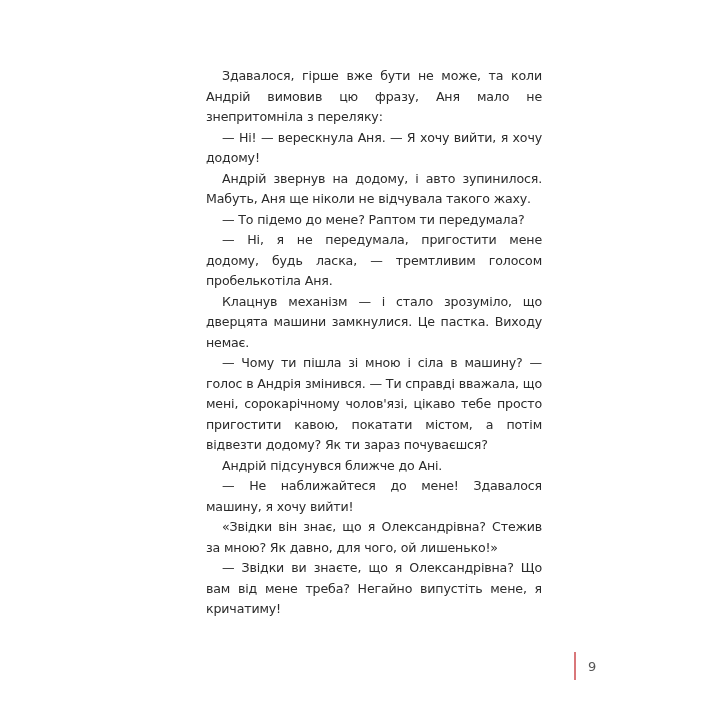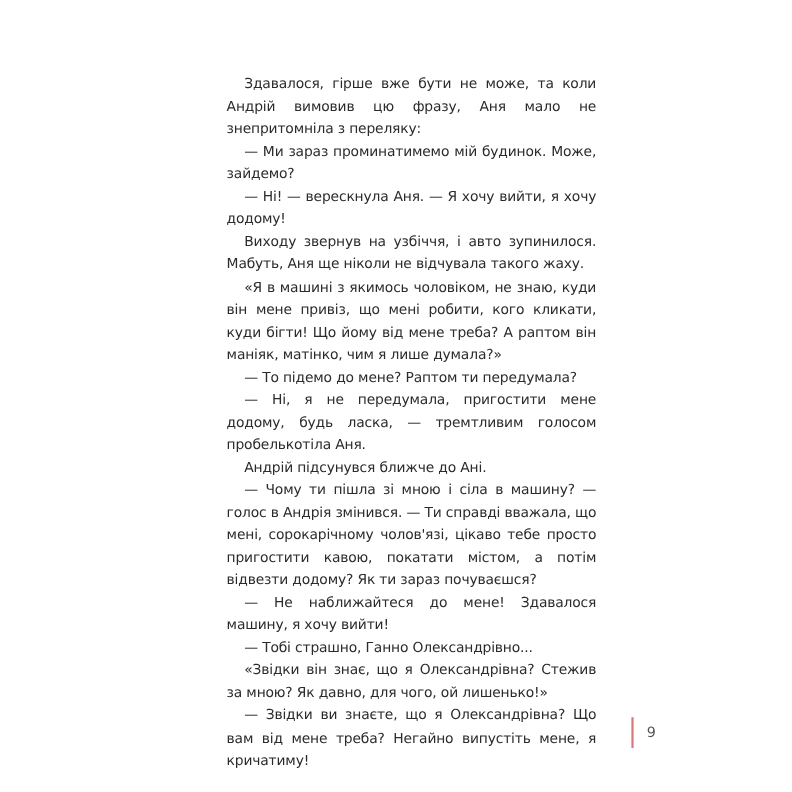--- a/index.html
+++ b/index.html
@@ -55,30 +55,28 @@
       color: #555555;
       line-height: 1;
     }
   </style>
 </head>
 <body>
 
 <div class="page">
   <div class="text-block">
     <p class="para">Здавалося, гірше вже бути не може, та коли Андрій вимовив цю фразу, Аня мало не знепритомніла з переляку:</p>
-    <p class="para">— Ми зараз проминатимемо мій будинок. Може, зайдемо?</p>
     <p class="para">— Ні! — верескнула Аня. — Я хочу вийти, я хочу додому!</p>
-    <p class="para">Виходу звернув на узбіччя, і авто зупинилося. Мабуть, Аня ще ніколи не відчувала такого жаху.</p>
-    <p class="para">«Я в машині з якимось чоловіком, не знаю, куди він мене привіз, що мені робити, кого кликати, куди бігти! Що йому від мене треба? А раптом він маніяк, матінко, чим я лише думала?»</p>
+    <p class="para">Андрій звернув на додому, і авто зупинилося. Мабуть, Аня ще ніколи не відчувала такого жаху.</p>
     <p class="para">— То підемо до мене? Раптом ти передумала?</p>
     <p class="para">— Ні, я не передумала, пригостити мене додому, будь ласка, — тремтливим голосом пробелькотіла Аня.</p>
+    <p class="para">Клацнув механізм — і стало зрозуміло, що дверцята машини замкнулися. Це пастка. Виходу немає.</p>
+    <p class="para">— Чому ти пішла зі мною і сіла в машину? — голос в Ан­дрія змінився. — Ти справді вважала, що мені, сорокарічно­му чолов'язі, цікаво тебе просто пригостити кавою, покатати містом, а потім відвезти додому? Як ти зараз почуваєшся?</p>
     <p class="para">Андрій підсунувся ближче до Ані.</p>
-    <p class="para">— Чому ти пішла зі мною і сіла в машину? — голос в Ан­дрія змінився. — Ти справді вважала, що мені, сорокарічно­му чолов'язі, цікаво тебе просто пригостити кавою, покатати містом, а потім відвезти додому? Як ти зараз почуваєшся?</p>
     <p class="para">— Не наближайтеся до мене! Здавалося машину, я хочу вийти!</p>
-    <p class="para">— Тобі страшно, Ганно Олександрівно...</p>
     <p class="para">«Звідки він знає, що я Олександрівна? Стежив за мною? Як давно, для чого, ой лишенько!»</p>
     <p class="para">— Звідки ви знаєте, що я Олександрівна? Що вам від мене треба? Негайно випустіть мене, я кричатиму!</p>
 
   </div>
 
   <div class="page-number-area">
     <div class="red-rule"></div>
     <span class="page-number">9</span>
   </div>
 </div>

